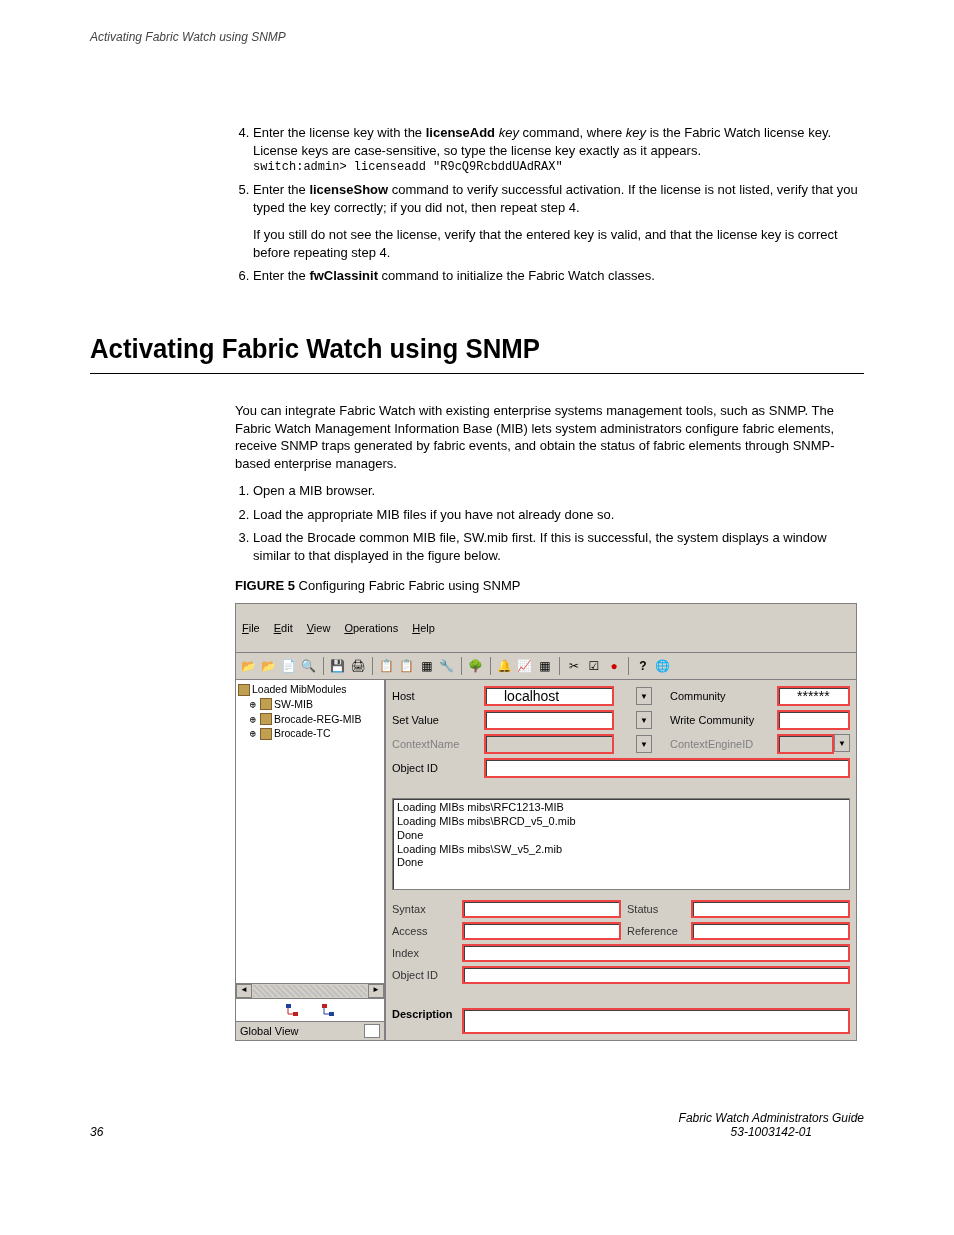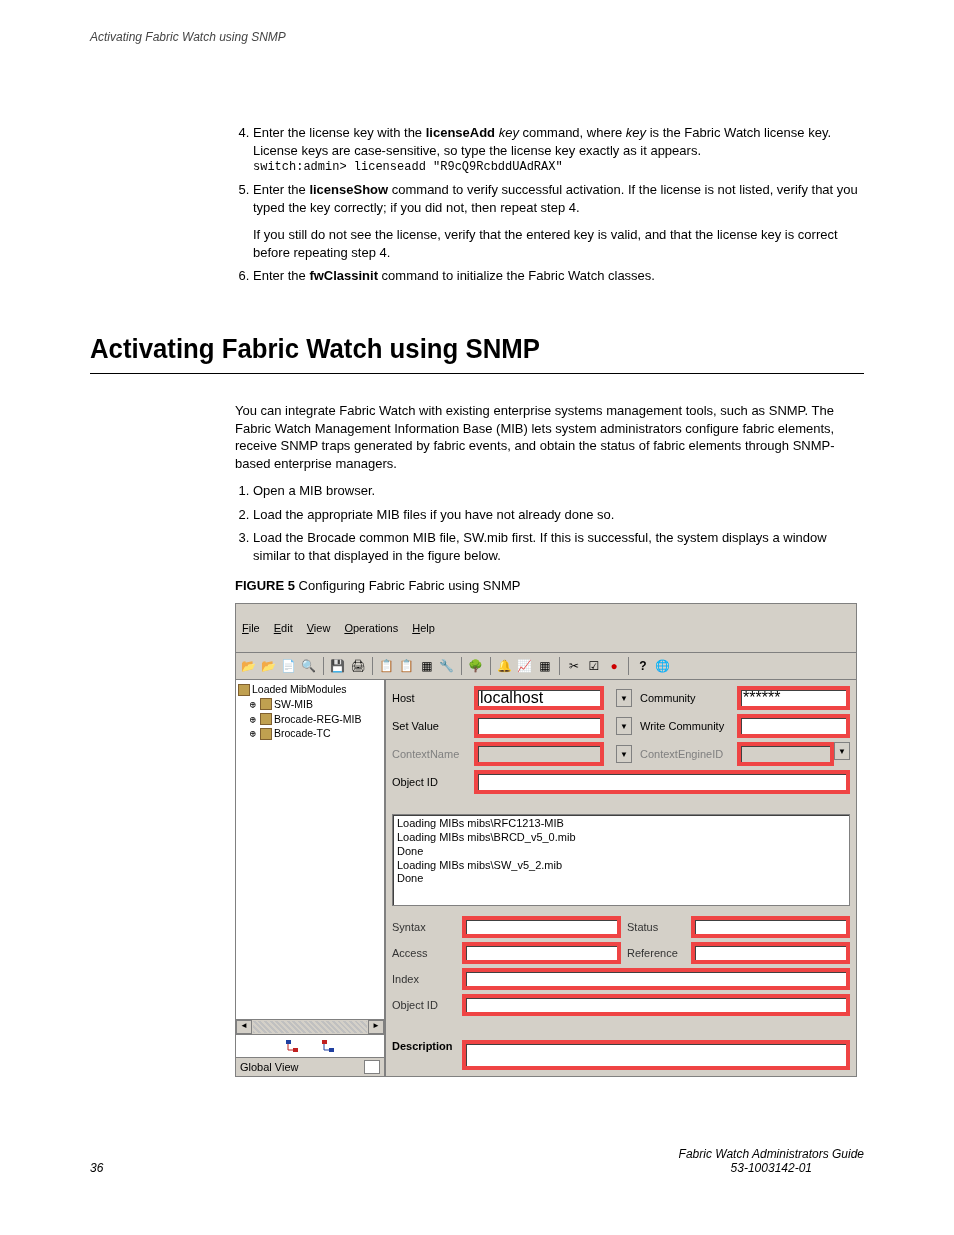--- a/index.html
+++ b/index.html
@@ -74,26 +74,26 @@
   .tree-icon { display:inline-block; width:10px; height:10px; background:#c0a050; border:1px solid #806030; }
   .tree-scroll { height:14px; background:#d4d0c8; border-top:1px solid #808080; position:relative; display:flex; align-items:center; justify-content:space-between;}
   .tree-scroll .arrow { width:14px; height:12px; background:#d4d0c8; border:1px solid #808080; font-size:8px; line-height:10px; text-align:center;}
   .tree-scroll .track { flex:1; height:12px; background: repeating-linear-gradient(45deg,#c0c0c0,#c0c0c0 2px,#d4d0c8 2px,#d4d0c8 4px); margin:0 1px;}
   .tree-footer { padding:4px 4px; display:flex; gap:22px; align-items:center; border-top:1px solid #808080;}
   .tree-footer-icon { width:14px; height:14px; display:inline-block; }
   .global-bar { border-top:1px solid #808080; padding:2px 4px; display:flex; justify-content:space-between; align-items:center; background:#d4d0c8;}
   .gv-box { width:14px; height:12px; border:1px solid #808080; background:#fff;}
 
   .right-pane { flex:1; background:#d4d0c8; padding:6px 6px; }
-  .form-grid { display:grid; grid-template-columns: 70px 130px 12px 85px 1fr; gap:4px 12px; align-items:center; }
+  .form-grid { display:grid; grid-template-columns: 70px 130px 12px 85px 1fr; gap:4px 22px; align-items:center; }
   .form-grid .lbl { font-size:11px; }
   .form-grid .lbl.dis { color:#808080; }
   .inp {
-    height:16px; background:#fff; border:4px solid #ef4444; box-shadow: inset 1px 1px 0 #404040;
-    font-size:16px; padding:0 2px; display:flex; align-items:center; overflow:hidden;
+    height:16px; background:#fff; border:2px solid #ef4444; box-shadow: inset 1px 1px 0 #404040;
+    font-size:14px; padding:0 18px; display:flex; align-items:center; overflow:hidden;
   }
   .inp.dis { background:#d4d0c8; }
   .combo-arrow {
     width:14px; height:16px; border:1px solid #808080; background:#d4d0c8;
     display:flex; align-items:center; justify-content:center; font-size:8px;
   }
   .log-box {
     margin-top:20px; background:#fff; border:1px solid #808080; box-shadow: inset 1px 1px 0 #404040;
     padding:2px 4px; font-size:11px; line-height:1.25; height:86px;
   }

